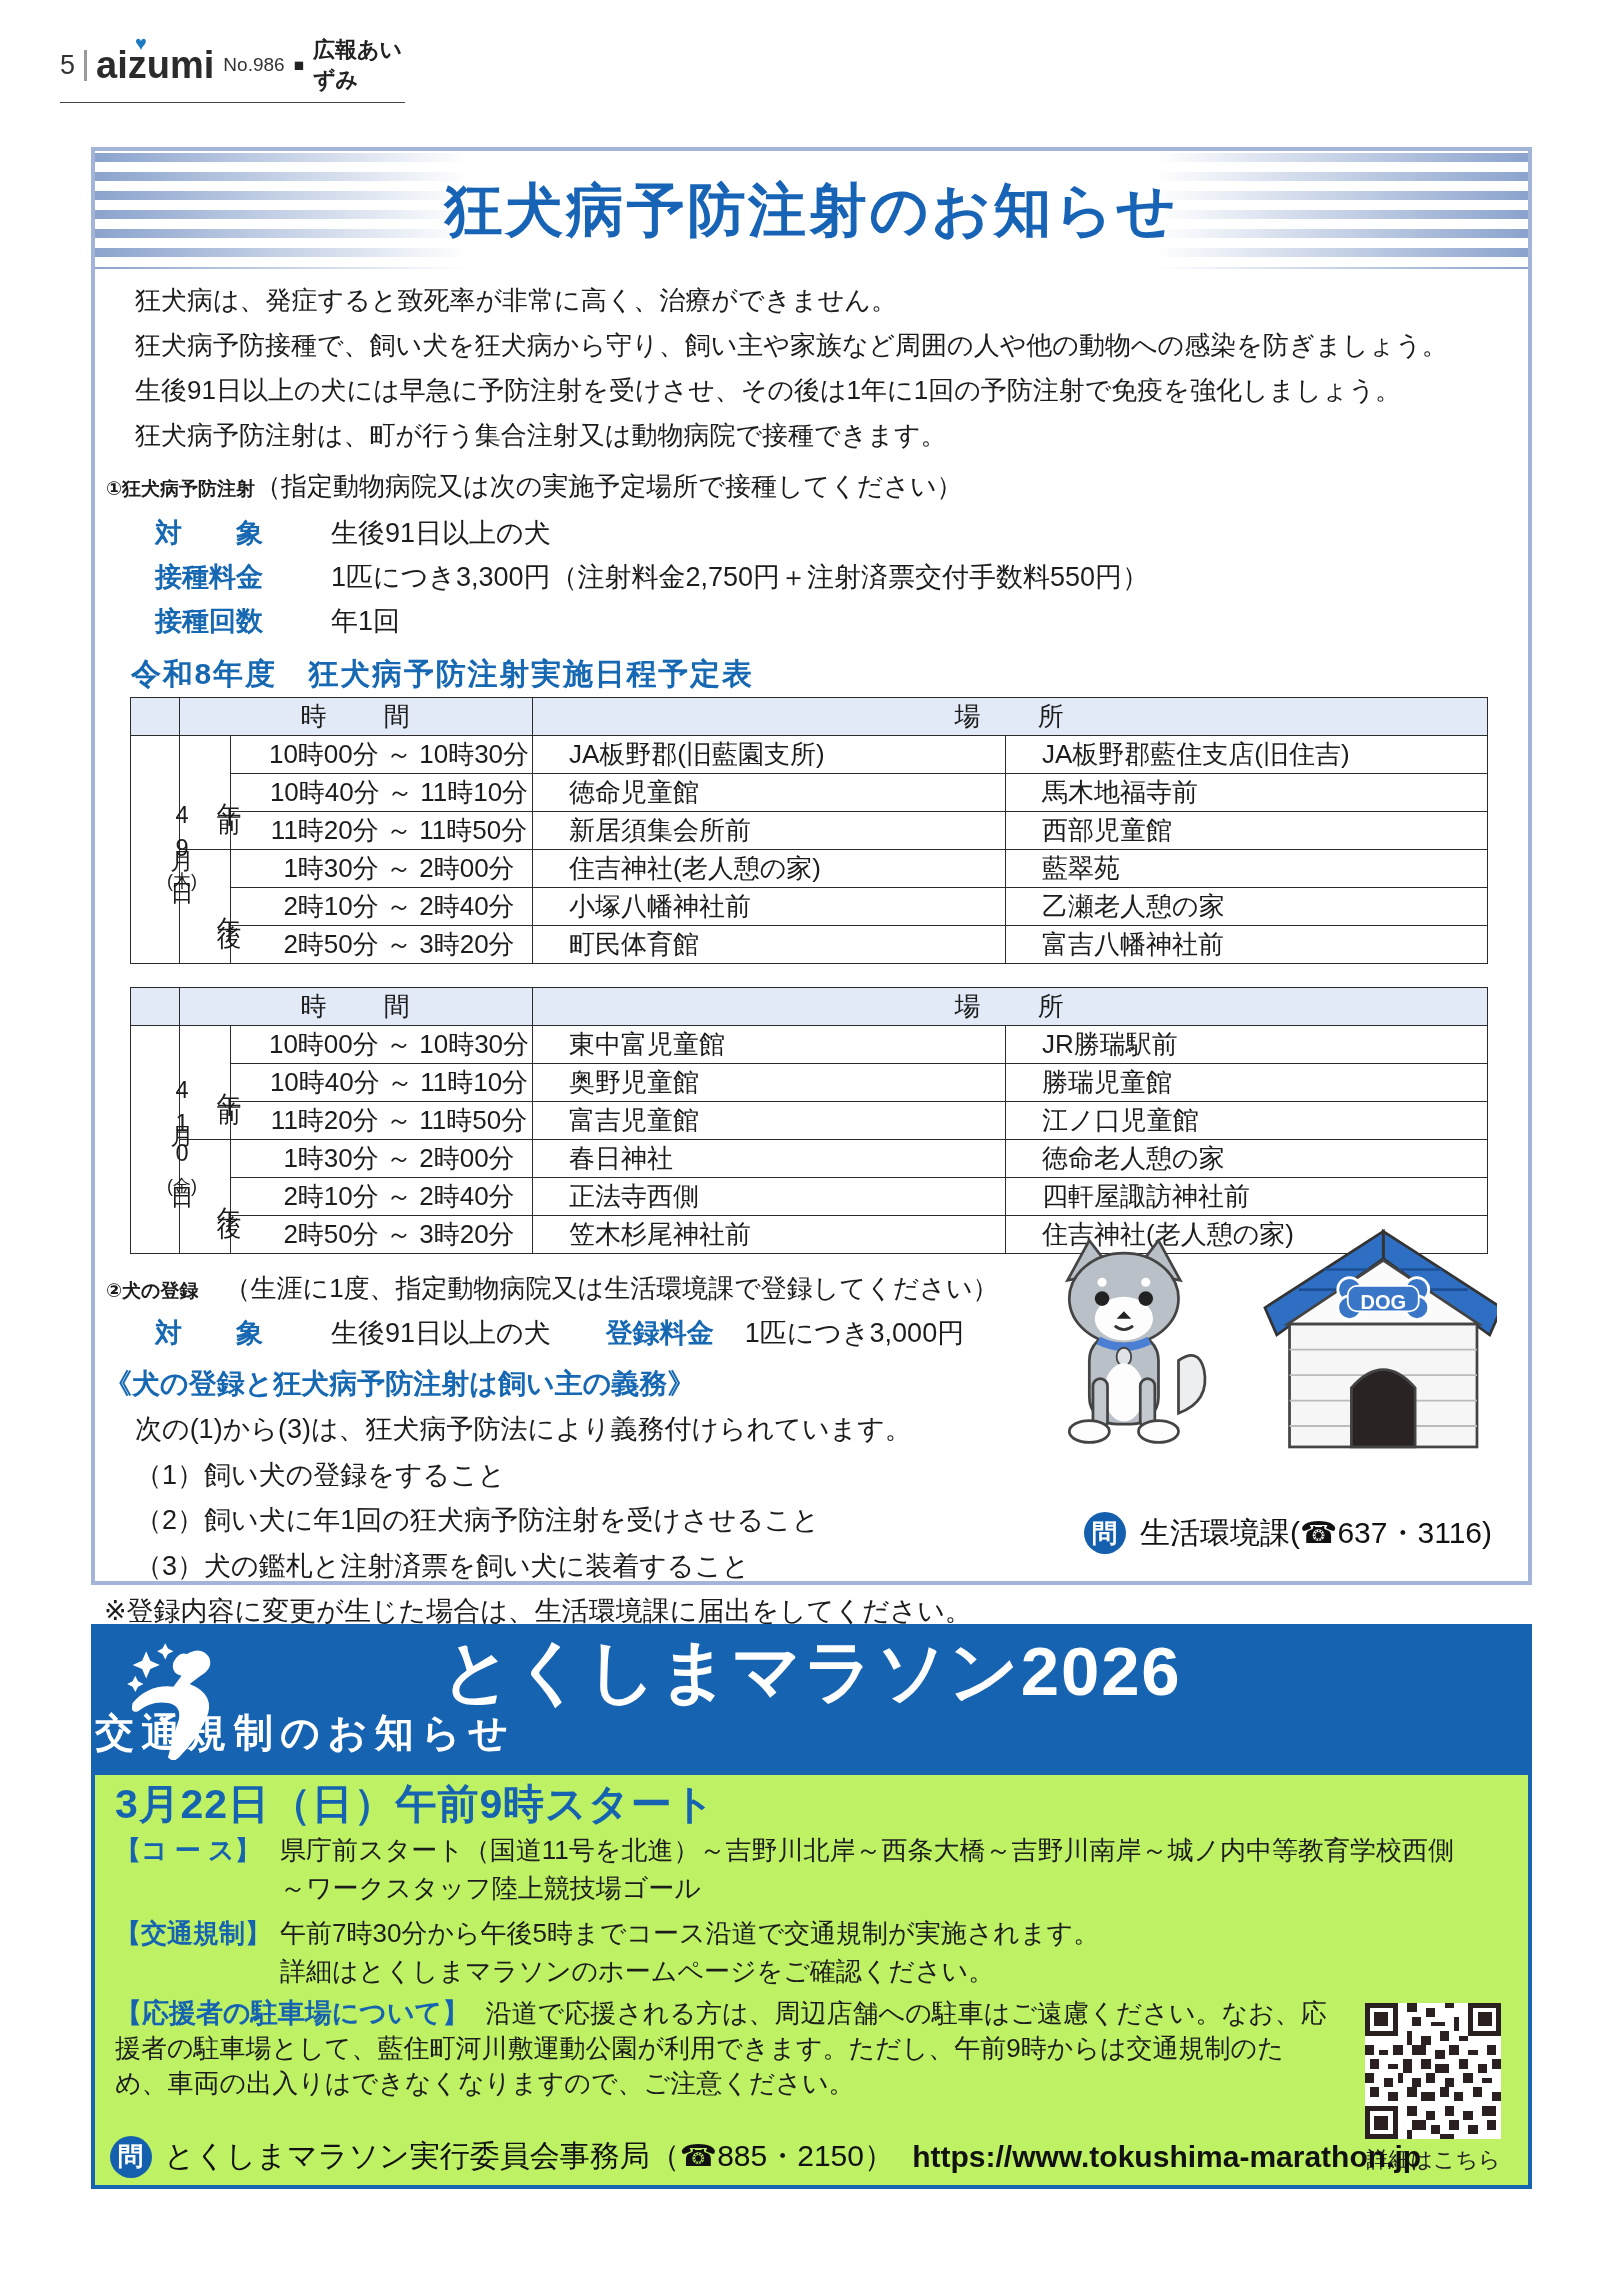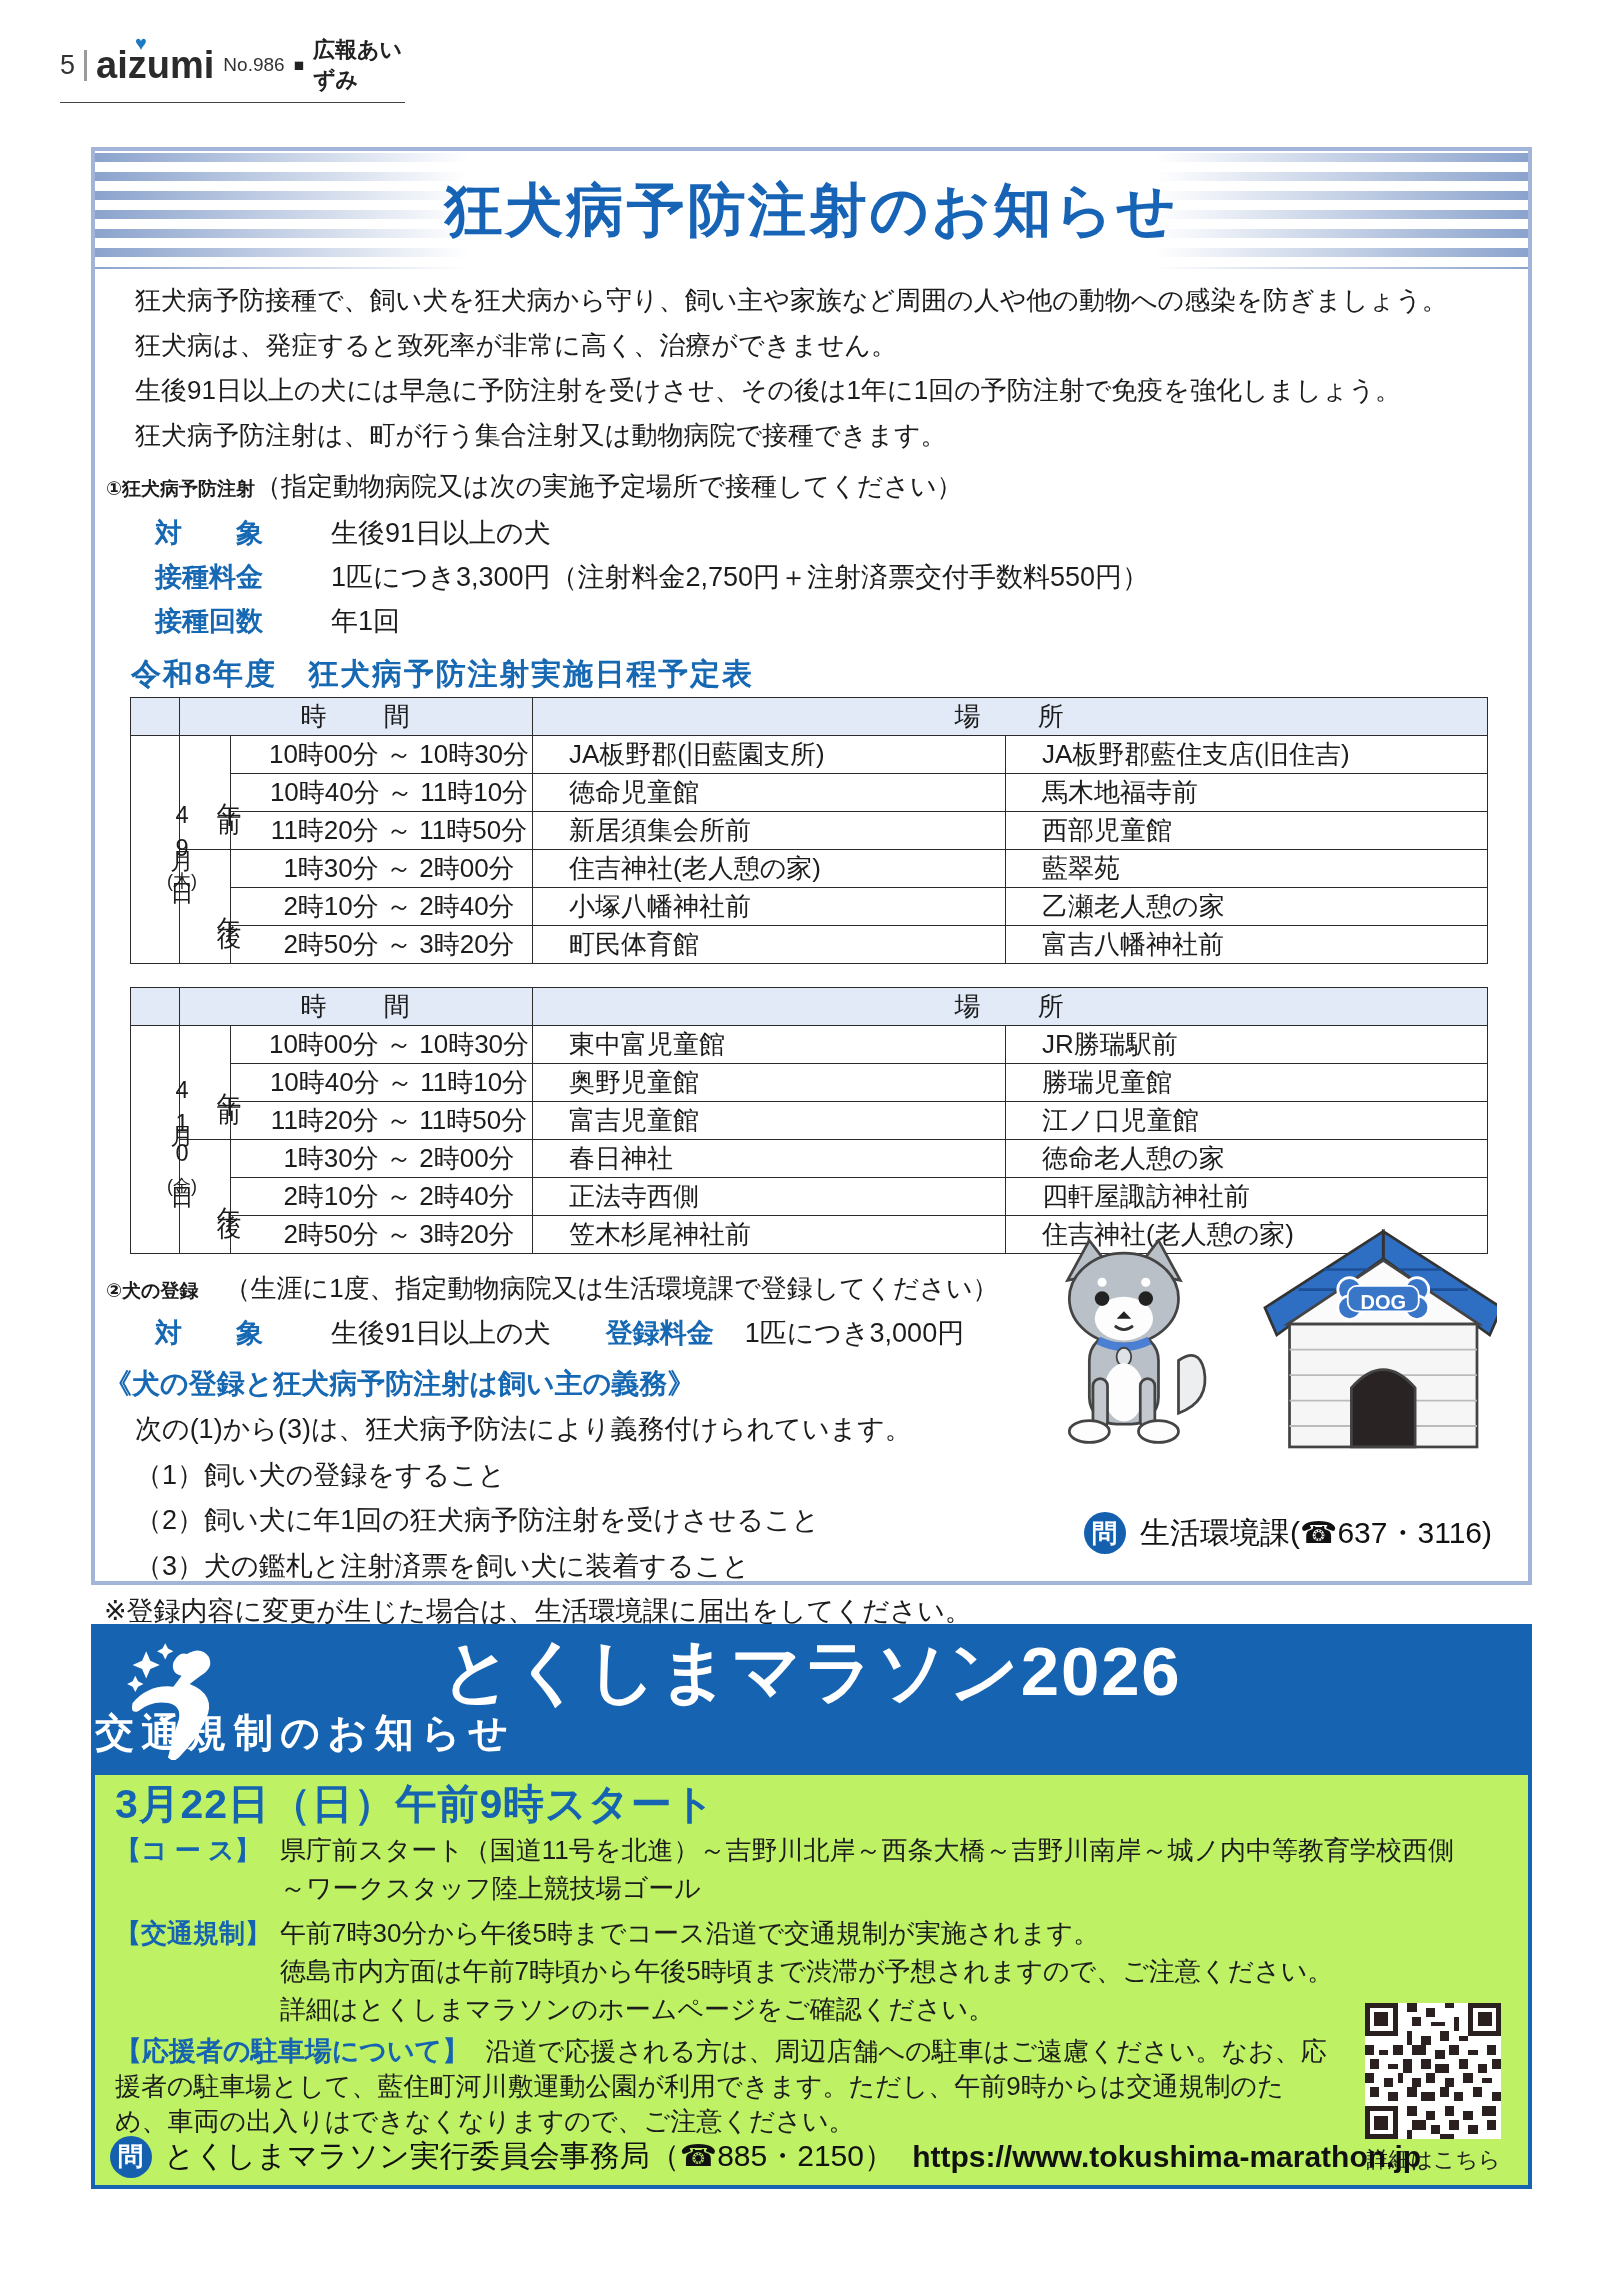--- a/index.html
+++ b/index.html
@@ -98,22 +98,22 @@
   <span class="newsletter">広報あいずみ</span>
 </div>
 
 <div class="rabies-box">
 
   <div class="stripes">
     <div class="rabies-title">狂犬病予防注射のお知らせ</div>
   </div>
 
   <div class="intro">
+    <div>狂犬病は、発症すると致死率が非常に高く、治療ができません。</div>
     <div>狂犬病予防接種で、飼い犬を狂犬病から守り、飼い主や家族など周囲の人や他の動物への感染を防ぎましょう。</div>
-    <div>狂犬病は、発症すると致死率が非常に高く、治療ができません。</div>
     <div>生後91日以上の犬には早急に予防注射を受けさせ、その後は1年に1回の予防注射で免疫を強化しましょう。</div>
     <div>狂犬病予防注射は、町が行う集合注射又は動物病院で接種できます。</div>
   </div>
 
   <div class="sec-heading">
     <span class="b">①狂犬病予防注射</span><span>（指定動物病院又は次の実施予定場所で接種してください）</span>
   </div>
   <div class="kv">
     <span class="k">対　　象</span>
     <span class="v">生後91日以上の犬</span>
@@ -321,21 +321,20 @@
 
   <div class="m-row">
     <span class="m-label">【コ ー ス】</span>
     <span class="m-text">県庁前スタート（国道11号を北進）～吉野川北岸～西条大橋～吉野川南岸～城ノ内中等教育学校西側～ワークスタッフ陸上競技場ゴール</span>
   </div>
 
   <div class="m-row reg">
     <span class="m-label">【交通規制】</span>
     <span class="m-text">
       <span style="display:block">午前7時30分から午後5時までコース沿道で交通規制が実施されます。</span>
-      <span style="display:block">徳島市内方面は午前7時頃から午後5時頃まで渋滞が予想されますので、ご注意ください。</span>
       <span style="display:block">詳細はとくしまマラソンのホームページをご確認ください。</span>
     </span>
   </div>
 
   <div class="m-parking">
     <span class="m-plabel">【応援者の駐車場について】</span><span>沿道で応援される方は、周辺店舗への駐車はご遠慮ください。なお、応援者の駐車場として、藍住町河川敷運動公園が利用できます。ただし、午前9時からは交通規制のため、車両の出入りはできなくなりますので、ご注意ください。</span>
   </div>
 
   <div class="qr-wrap">
     <svg width="136" height="136" viewBox="0 0 29 29" shape-rendering="crispEdges">

